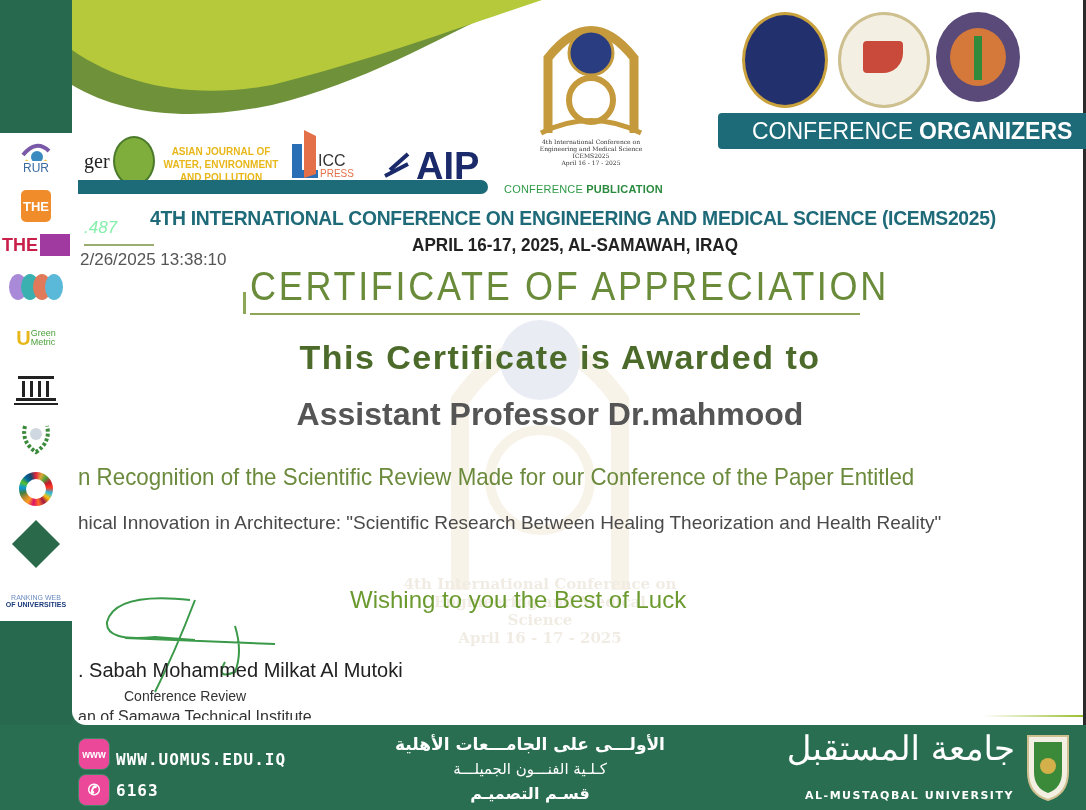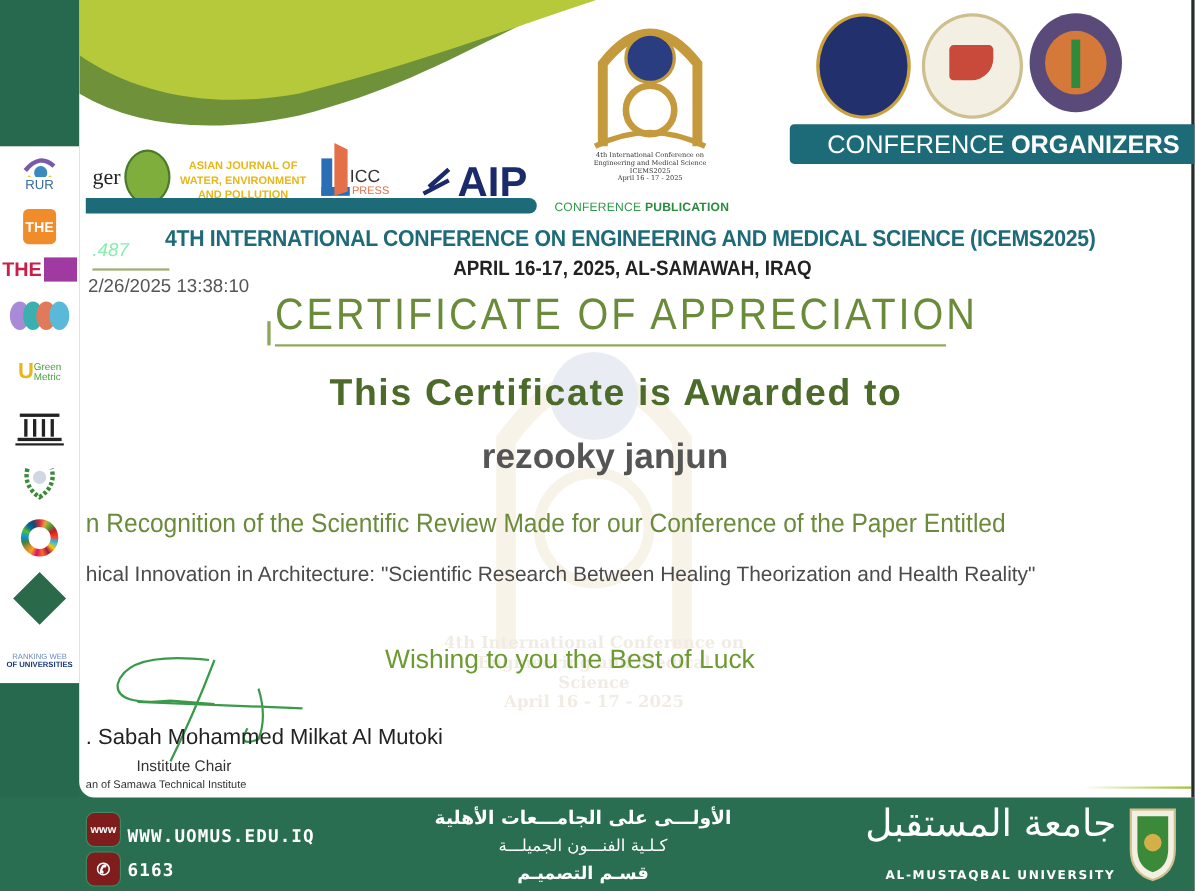--- a/index.html
+++ b/index.html
@@ -17,31 +17,31 @@
   .cert { left:250px; top:264px; width:620px; color:#6a8c3a; font-size:40px; letter-spacing:3px; white-space:nowrap; transform:scaleX(0.9); transform-origin:left; }
   .cert-line { left:250px; top:313px; width:610px; height:2px; background:#8ea657; }
   .cert-tick { left:243px; top:292px; width:3px; height:22px; background:#8ea657; }
   .awarded { left:120px; top:338px; width:880px; text-align:center; color:#4c6b2a; font-size:34px; font-weight:bold; letter-spacing:1.5px; white-space:nowrap; }
   .name { left:200px; top:394px; width:700px; text-align:center; color:#555; font-size:32px; font-weight:bold; line-height:40px; }
   .recog { left:78px; top:463px; width:1000px; color:#6b8a3c; font-size:24px; white-space:nowrap; transform:scaleX(0.93); transform-origin:left; }
   .paper-title { left:78px; top:512px; width:1000px; color:#4a4a4a; font-size:19px; white-space:nowrap; }
   .wish { left:350px; top:586px; color:#6b9a2f; font-size:24px; white-space:nowrap; }
   .signer { left:78px; top:659px; color:#222; font-size:20px; white-space:nowrap; }
   .role { left:124px; top:688px; color:#333; font-size:14px; }
-  .inst { left:78px; top:708px; color:#333; font-size:10px; white-space:nowrap; height:12px; overflow:hidden; }
+  .inst { left:78px; top:708px; color:#333; font-size:16px; white-space:nowrap; height:12px; overflow:hidden; }
   .serial { left:84px; top:218px; color:#86efac; font-size:17px;font-style:italic; }
   .serial-line { left:84px; top:244px; width:70px; height:2px; background:#9cad70; }
   .stamp { left:80px; top:250px; color:#555; font-size:17px; white-space:nowrap; }
   .pub-label { left:504px; top:183px; font-size:11px; color:#2f9a47; letter-spacing:0.2px; }
   .pub-label b { color:#2a8a3e; }
   .org-bar { left:718px; top:113px; width:368px; height:36px; background:#1d6b78; border-top-left-radius:4px; border-bottom-left-radius:4px; display:flex; align-items:center; padding-left:34px; box-sizing:border-box; color:#fff; font-size:23px; white-space:nowrap; }
   .org-bar span.b { font-weight:bold; margin-left:6px; }
   .pub-bar { left:78px; top:180px; width:410px; height:14px; background:#1d6b78; border-radius:0 7px 7px 0; }
   .logo-text { font-family:"Liberation Sans", sans-serif; }
-  .footer-pill { position:absolute; left:78px; width:30px; height:30px; border-radius:8px; background:#7f1d1d; border:1px solid #3d8a69; display:flex; align-items:center; justify-content:center; color:#fff; font-size:10px; font-weight:bold; }
+  .footer-pill { position:absolute; left:78px; width:30px; height:30px; border-radius:8px; background:#ec4899; border:1px solid #3d8a69; display:flex; align-items:center; justify-content:center; color:#fff; font-size:10px; font-weight:bold; }
   .footer-text { position:absolute; color:#fff; font-weight:bold; font-family:"DejaVu Sans Mono", monospace; letter-spacing:1px; }
   .arabic { position:absolute; color:#fff; font-family:"DejaVu Sans", sans-serif; direction:rtl; text-align:center; white-space:nowrap; }
 </style>
 </head>
 <body>
 
 <div class="abs left-band"></div>
 <div class="abs footer"></div>
 
 <div class="abs paper">
@@ -180,31 +180,31 @@
 <div class="abs serial-line"></div>
 <div class="abs stamp">2/26/2025 13:38:10</div>
 
 <div class="abs title1">4TH INTERNATIONAL CONFERENCE ON ENGINEERING AND MEDICAL SCIENCE (ICEMS2025)</div>
 <div class="abs title2">APRIL 16-17, 2025, AL-SAMAWAH, IRAQ</div>
 <div class="abs cert-tick"></div>
 <div class="abs cert">CERTIFICATE OF APPRECIATION</div>
 <div class="abs cert-line"></div>
 <div class="abs awarded">This Certificate is Awarded to</div>
 <div class="abs name">
-  <div>rezooky janjun</div>
+  <div>Assistant Professor Dr.mahmood</div>
 </div>
 <div class="abs recog">n Recognition of the Scientific Review Made for our Conference of the Paper Entitled</div>
 <div class="abs paper-title">hical Innovation in Architecture: "Scientific Research Between Healing Theorization and Health Reality"</div>
 <div class="abs wish">Wishing to you the Best of Luck</div>
 
 <svg class="abs" style="left:95px;top:592px" width="190" height="110">
   <path d="M95,8 Q20,0 12,30 Q10,50 60,45 L100,48 M100,8 Q80,60 60,100 M30,46 L180,52 M140,34 Q148,60 140,80 Q120,88 130,70" stroke="#3a9a4a" stroke-width="2" fill="none"></path>
 </svg>
 <div class="abs signer">. Sabah Mohammed Milkat Al Mutoki</div>
-<div class="abs role">Institute Chair</div>
+<div class="abs role">Conference Review</div>
 <div class="abs inst">an of Samawa Technical Institute</div>
 
 <div class="footer-pill" style="top:738px;">
     <span>www</span>
   </div>
 <div class="footer-text" style="left:116px;top:750px;font-size:16px;text-align:center;">WWW.UOMUS.EDU.IQ</div>
 <div class="footer-pill" style="top:774px;">
     <span style="font-size:15px;">✆</span>
   </div>
 <div class="footer-text" style="left:116px;top:781px;font-size:16px;">6163</div>

